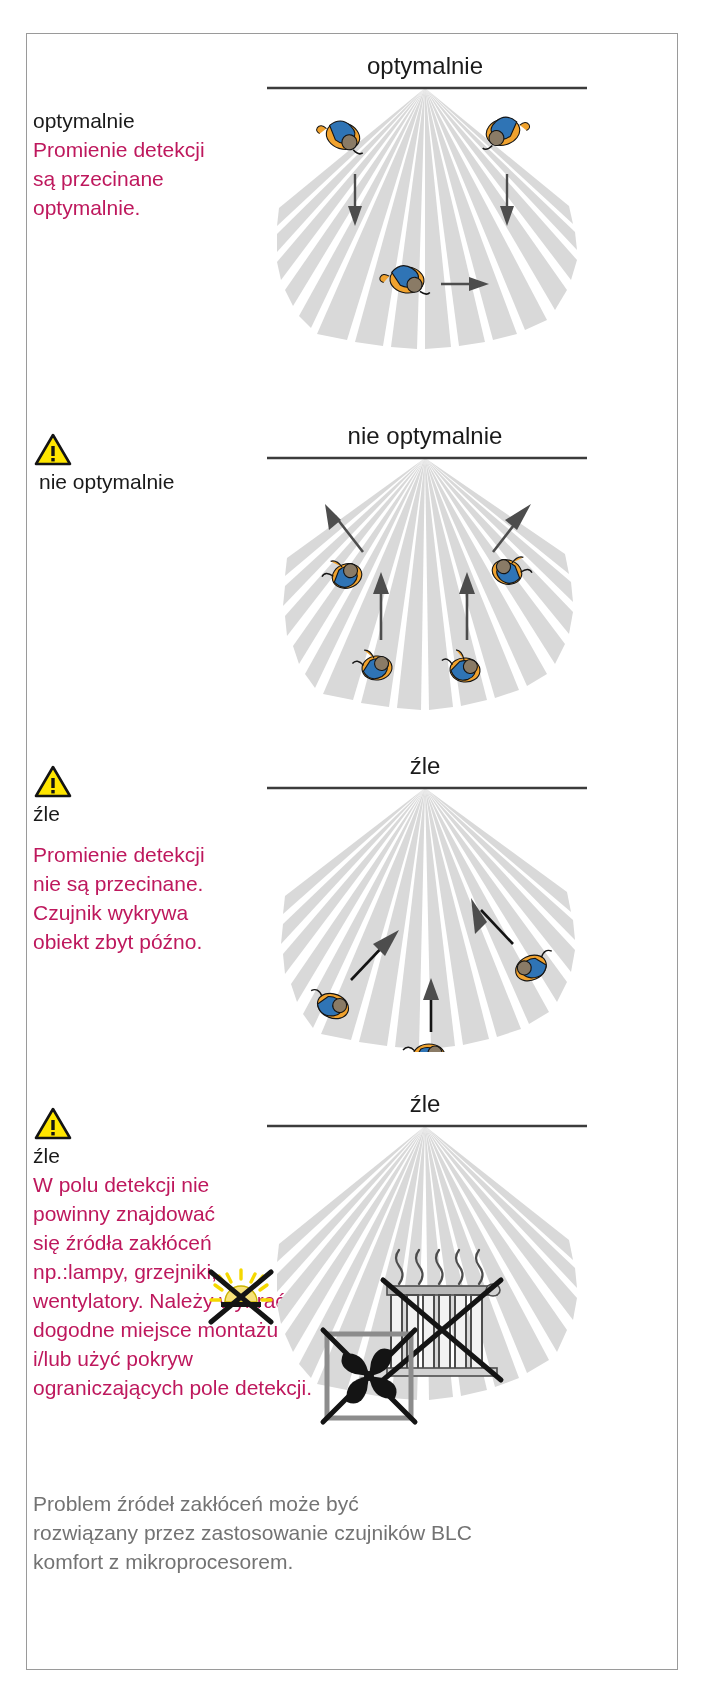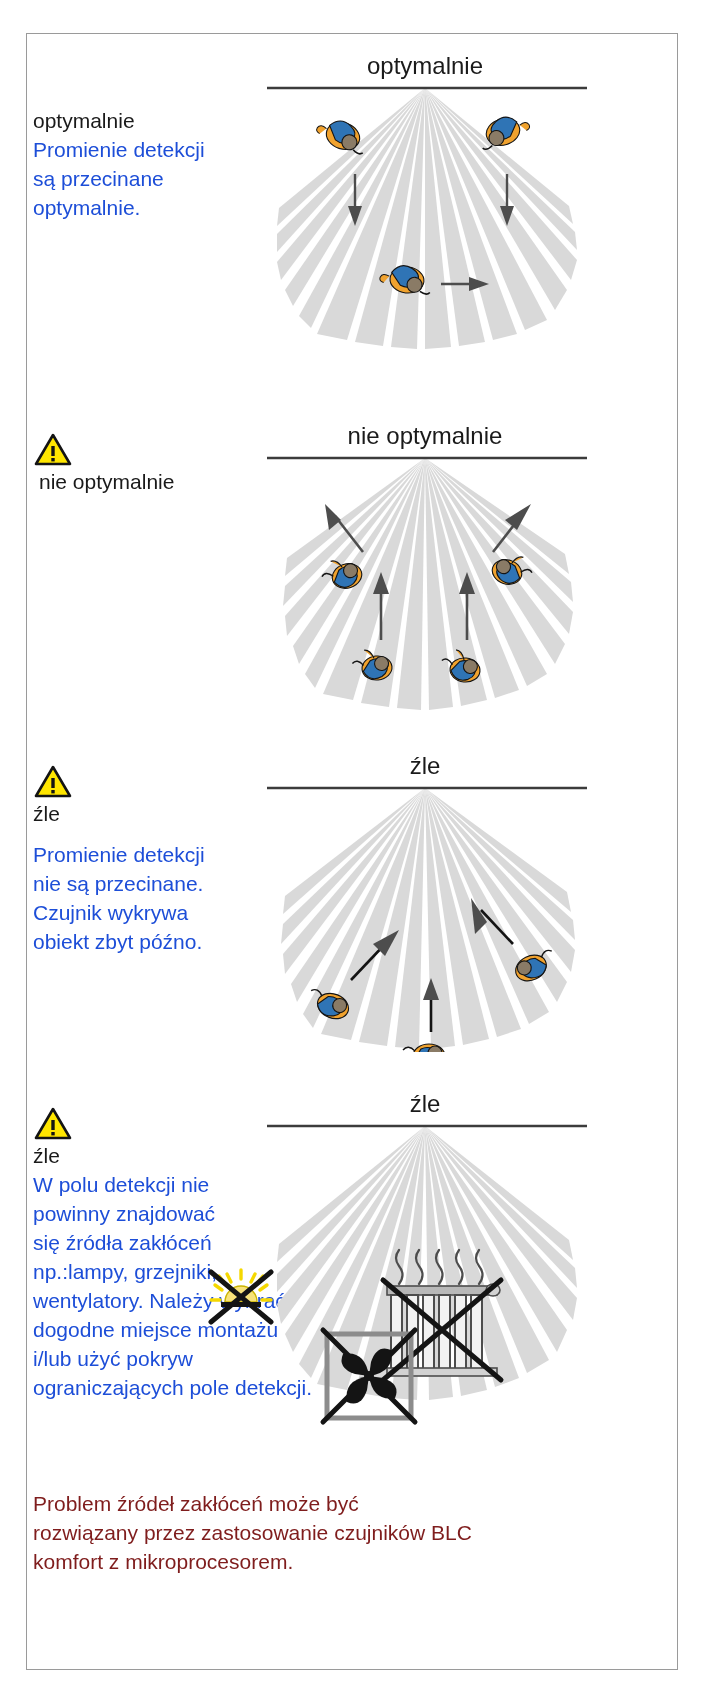--- a/index.html
+++ b/index.html
@@ -50,21 +50,21 @@
     font-size: 21px;
     line-height: 29px;
     color: #1a1a1a;
     white-space: nowrap;
   }
   .kw.indent { padding-left: 6px; }
 
   .body-text {
     font-size: 21px;
     line-height: 29px;
-    color: #1d4ed8;
+    color: #be185d;
     white-space: pre-line;
   }
 
   
   .diagram {
     position: absolute;
   }
   .diag-title {
     position: absolute;
     width: 100%;
@@ -76,21 +76,21 @@
   .diag-svg {
     position: absolute;
     display: block;
   }
 
   .footer-note {
     position: absolute;
     left: 6px;
     font-size: 21px;
     line-height: 29px;
-    color: #7f1d1d;
+    color: #737373;
     white-space: pre-line;
   }
 </style>
 </head>
 <body>
 
 <div class="page">
 
   <div class="panel" style="top:0px;height:360px;">
     <div class="text-col" style="top:72px;">

